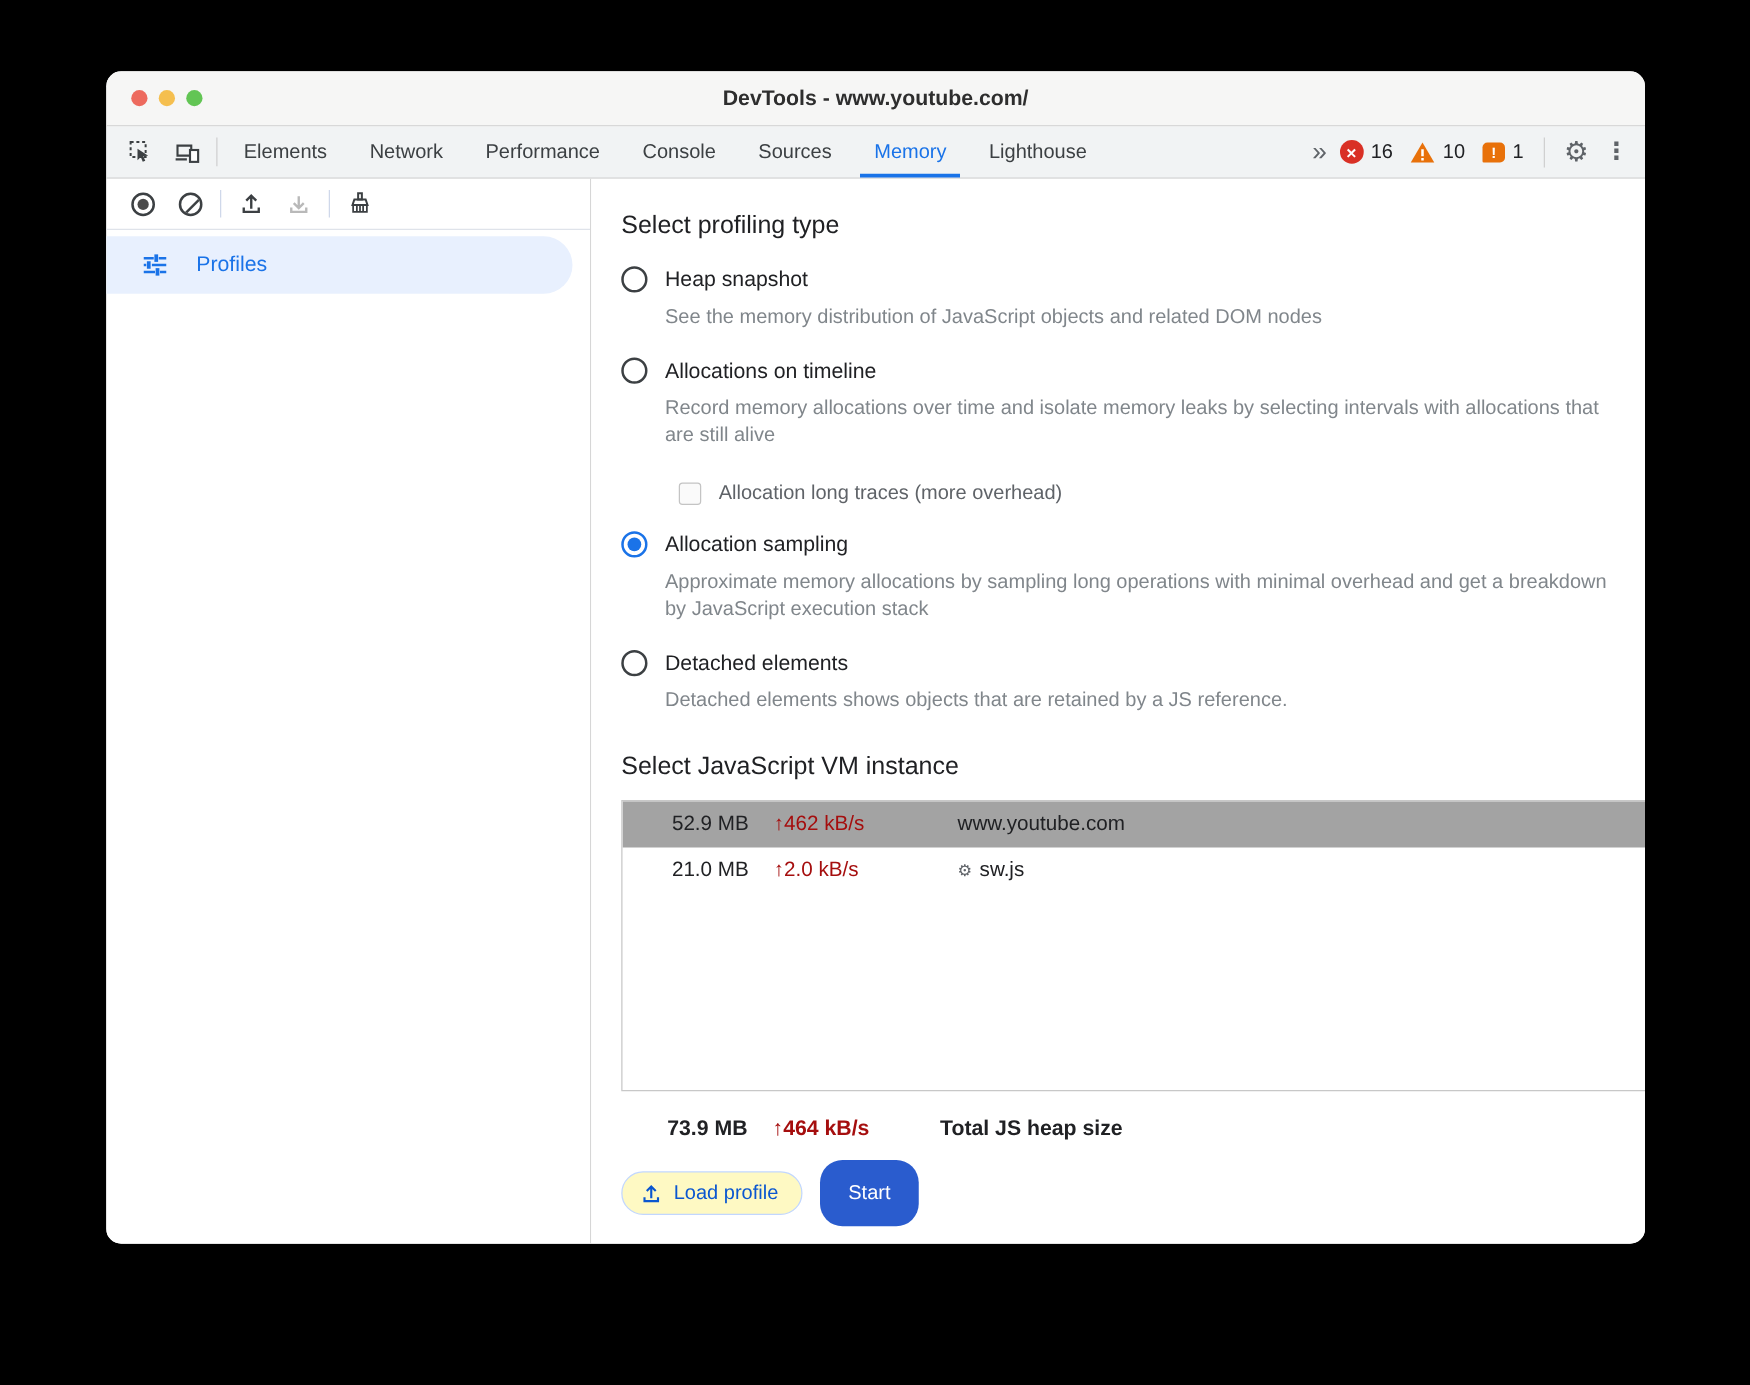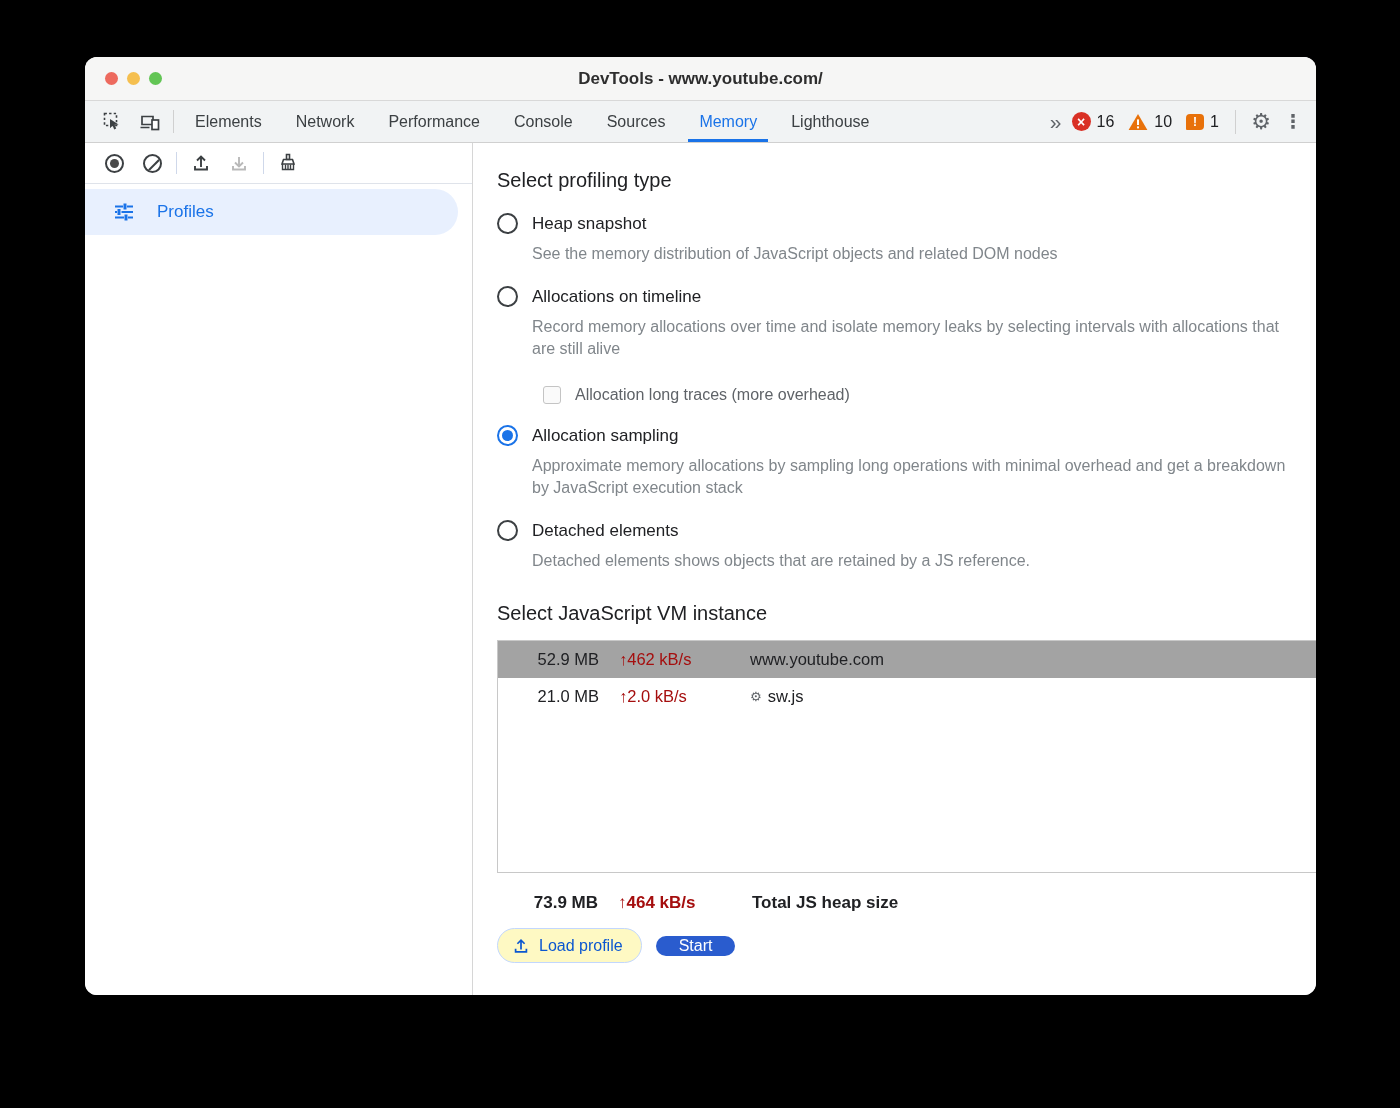--- a/index.html
+++ b/index.html
@@ -103,36 +103,36 @@
   .check-label { font-size:16px; color:#5f6368; }
 
   .vm-heading { margin-top:30px; }
   .vm-table {
     margin-top:15px; width:852px; height:233px; border:1px solid #c8c8c8; background:#fff; overflow:hidden;
   }
   .vm-row { display:grid; grid-template-columns:101px 20px 110px 21px auto; align-items:center; height:37px; cursor:pointer; }
   .vm-row.selected { background:#a3a3a3; }
   .vm-size { text-align:right; font-size:16.5px; color:#202124; }
   .vm-rate { grid-column:3; font-size:16.5px; color:#a50e0e; white-space:nowrap; }
-  .vm-name { grid-column:5; font-size:16.5px; color:#202124; display:flex; align-items:center; gap:6px; }
+  .vm-name { grid-column:5; font-size:16.5px; color:#202124; display:flex; align-items:center; gap:6px;margin-left:16px; }
   .worker-gear { font-size:13px; color:#5f6368; }
 
   .totals { margin-top:20px; display:grid; grid-template-columns:101px 20px 113px 21px auto; align-items:center; }
   .totals .t-size { text-align:right; font-size:17px; font-weight:bold; color:#202124; }
   .totals .t-rate { grid-column:3; font-size:17px; font-weight:bold; color:#a50e0e; white-space:nowrap; }
   .totals .t-label { grid-column:5; font-size:17px; font-weight:bold; color:#202124; }
 
   .buttons-row { margin-top:15px; display:flex; align-items:center; gap:14px; }
   .btn-load {
     display:flex; align-items:center; gap:9px; height:35px; padding:0 18px 0 14px;
     border:1px solid #c2d7fe; border-radius:18px; background:#fef9c3; color:#0b57d0;
     font-size:16px; cursor:pointer; font-family:inherit;
   }
   .btn-start {
-    height:20px; padding:0 23px; border:none; border-radius:18px; background:#2a5cce;
+    height:53px; padding:0 23px; border:none; border-radius:18px; background:#2a5cce;
     color:#fff; font-size:16px; cursor:pointer; font-family:inherit;
   }
   svg { display:block; }
 </style>
 </head>
 <body>
 
 <div class="window">
 
   <div class="titlebar">

